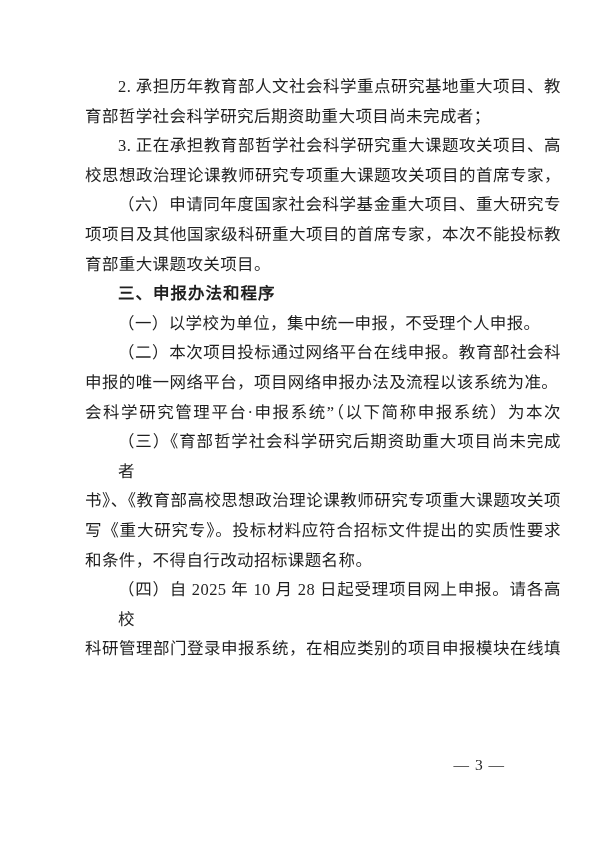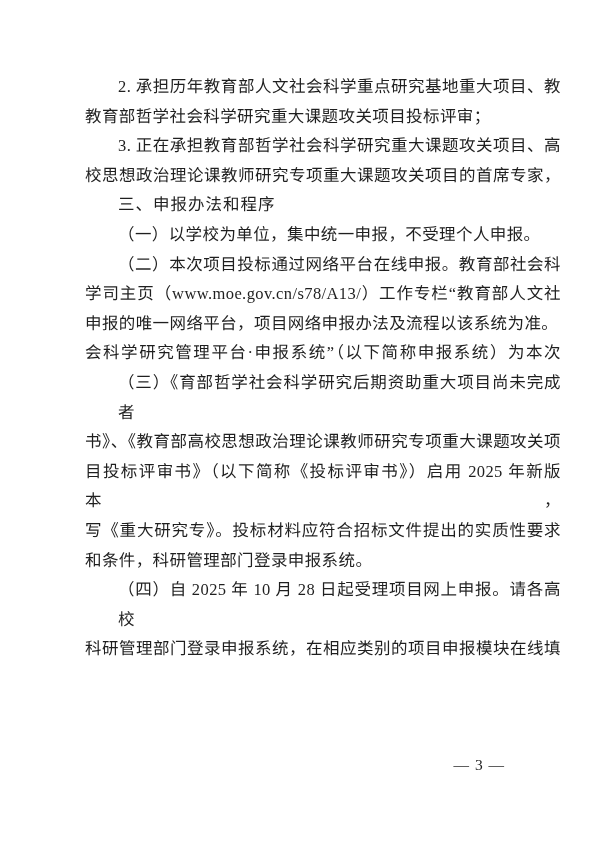--- a/index.html
+++ b/index.html
@@ -45,21 +45,21 @@
   .line.end {
     text-align: left;
     text-align-last: left;
     -moz-text-align-last: left;
   }
   .line.indent {
     padding-left: 33px;
   }
   .line.heading {
     font-family: "Liberation Sans", "DejaVu Sans", sans-serif;
-    font-weight: 400;
+    font-weight: 700;
     text-align: right;
     text-align-last: left;
     -moz-text-align-last: left;
     letter-spacing: 1px;
   }
   .footer {
     position: absolute;
     top: 750px;
     right: 95px;
     font-size: 15.5px;
@@ -69,50 +69,53 @@
   }
 </style>
 </head>
 <body>
 
 <div class="page">
   <div class="content">
 
     <p class="para">
       <span class="line indent fill">2. 承担历年教育部人文社会科学重点研究基地重大项目、教</span>
-      <span class="line end">教育部哲学社会科学研究重大课题攻关项目投标评审；</span>
+      <span class="line end">育部哲学社会科学研究后期资助重大项目尚未完成者；</span>
     </p>
 
     <p class="para">
       <span class="line indent fill">3. 正在承担教育部哲学社会科学研究重大课题攻关项目、高</span>
       <span class="line fill">校思想政治理论课教师研究专项重大课题攻关项目的首席专家，</span>
     </p>
 
+    <p class="para">
+      <span class="line indent fill">（六）申请同年度国家社会科学基金重大项目、重大研究专</span>
+      <span class="line fill">项项目及其他国家级科研重大项目的首席专家，本次不能投标教</span>
+      <span class="line end">育部重大课题攻关项目。</span>
+    </p>
 
     <p class="para">
       <span class="line indent heading">三、申报办法和程序</span>
     </p>
 
     <p class="para">
       <span class="line indent end">（一）以学校为单位，集中统一申报，不受理个人申报。</span>
     </p>
 
     <p class="para">
       <span class="line indent fill">（二）本次项目投标通过网络平台在线申报。教育部社会科</span>
-      <span class="line fill">学司主页（www.moe.gov.cn/s78/A13/）工作专栏“教育部人文社</span>
       <span class="line end">申报的唯一网络平台，项目网络申报办法及流程以该系统为准。</span>
       <span class="line fill">会科学研究管理平台·申报系统”（以下简称申报系统）为本次</span>
     </p>
 
     <p class="para">
       <span class="line indent fill">（三）《育部哲学社会科学研究后期资助重大项目尚未完成者</span>
       <span class="line fill">书》、《教育部高校思想政治理论课教师研究专项重大课题攻关项</span>
-      <span class="line fill">目投标评审书》（以下简称《投标评审书》）启用 2025 年新版本，</span>
       <span class="line fill">写《重大研究专》。投标材料应符合招标文件提出的实质性要求</span>
-      <span class="line end">和条件，科研管理部门登录申报系统。</span>
+      <span class="line end">和条件，不得自行改动招标课题名称。</span>
     </p>
 
     <p class="para">
       <span class="line indent fill">（四）自 2025 年 10 月 28 日起受理项目网上申报。请各高校</span>
       <span class="line fill">科研管理部门登录申报系统，在相应类别的项目申报模块在线填</span>
     </p>
 
   </div>
 
   <div class="footer">— 3 —</div>

